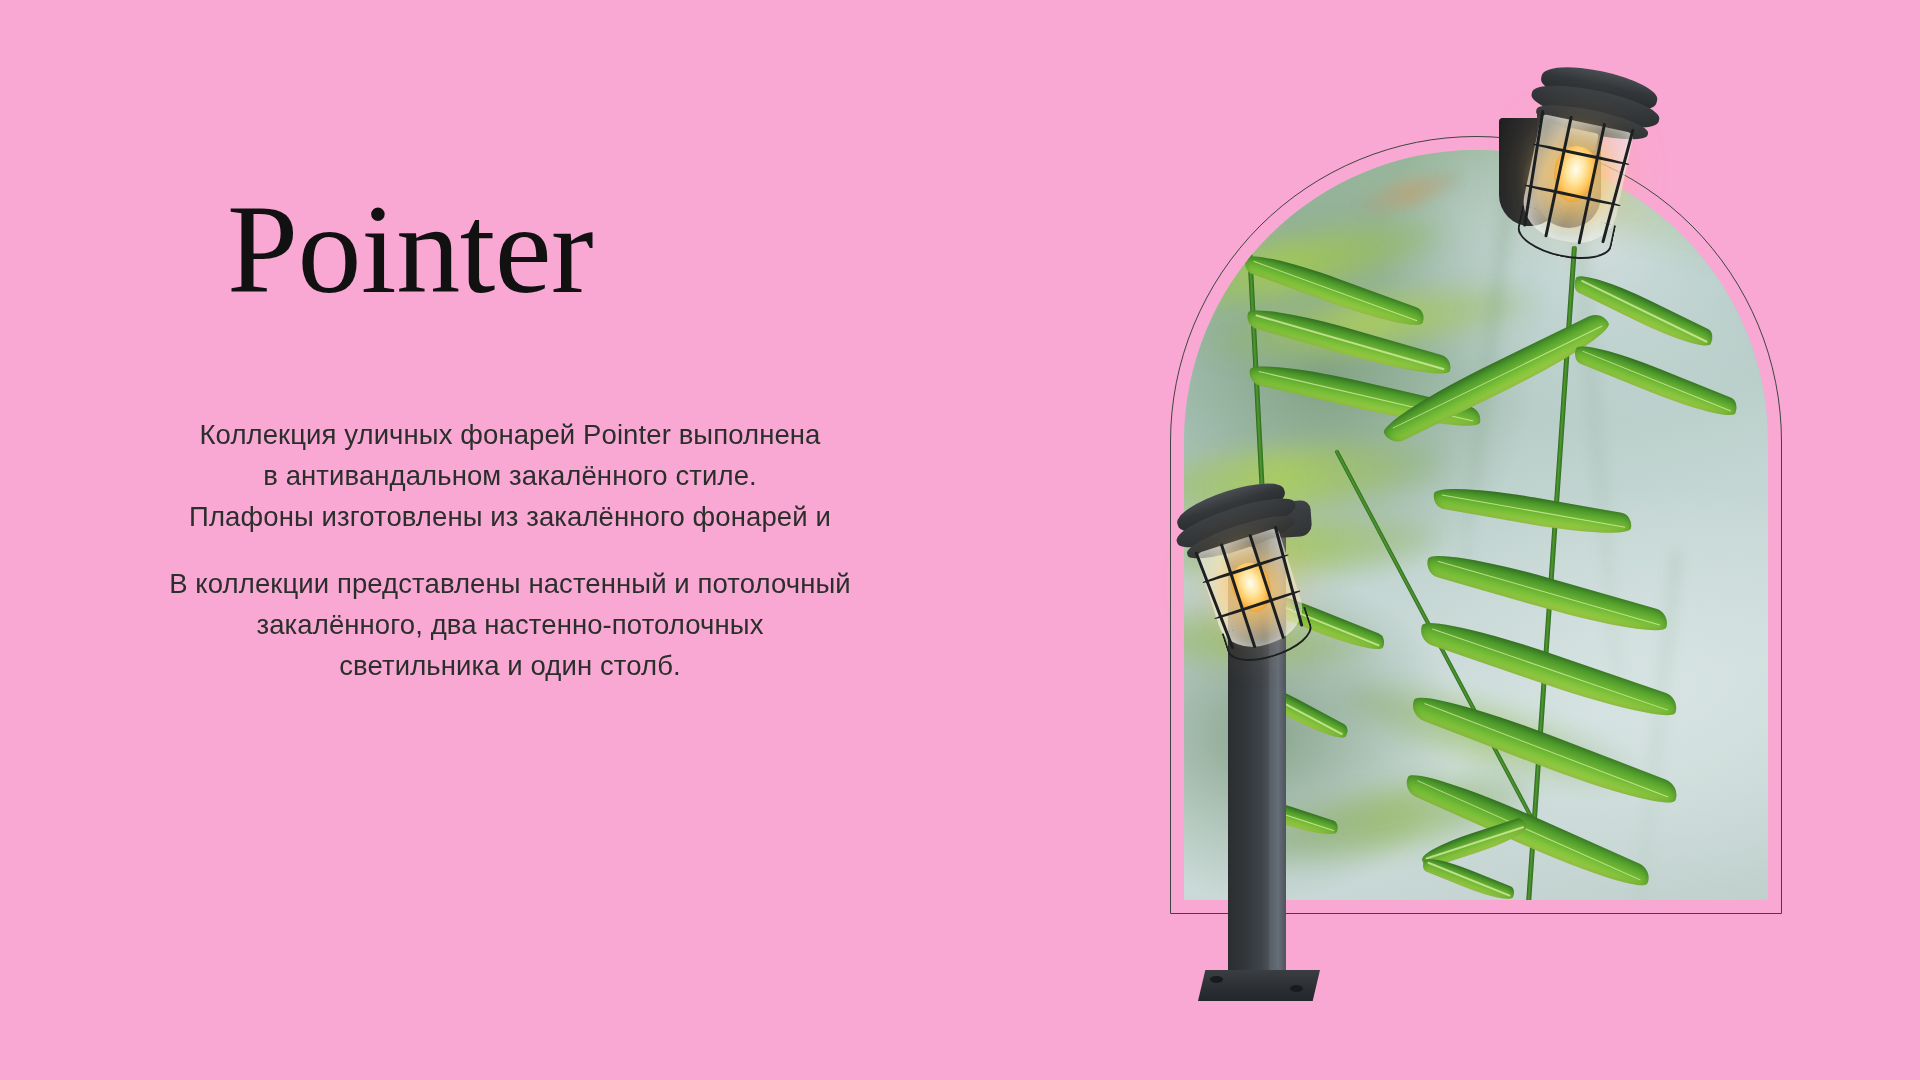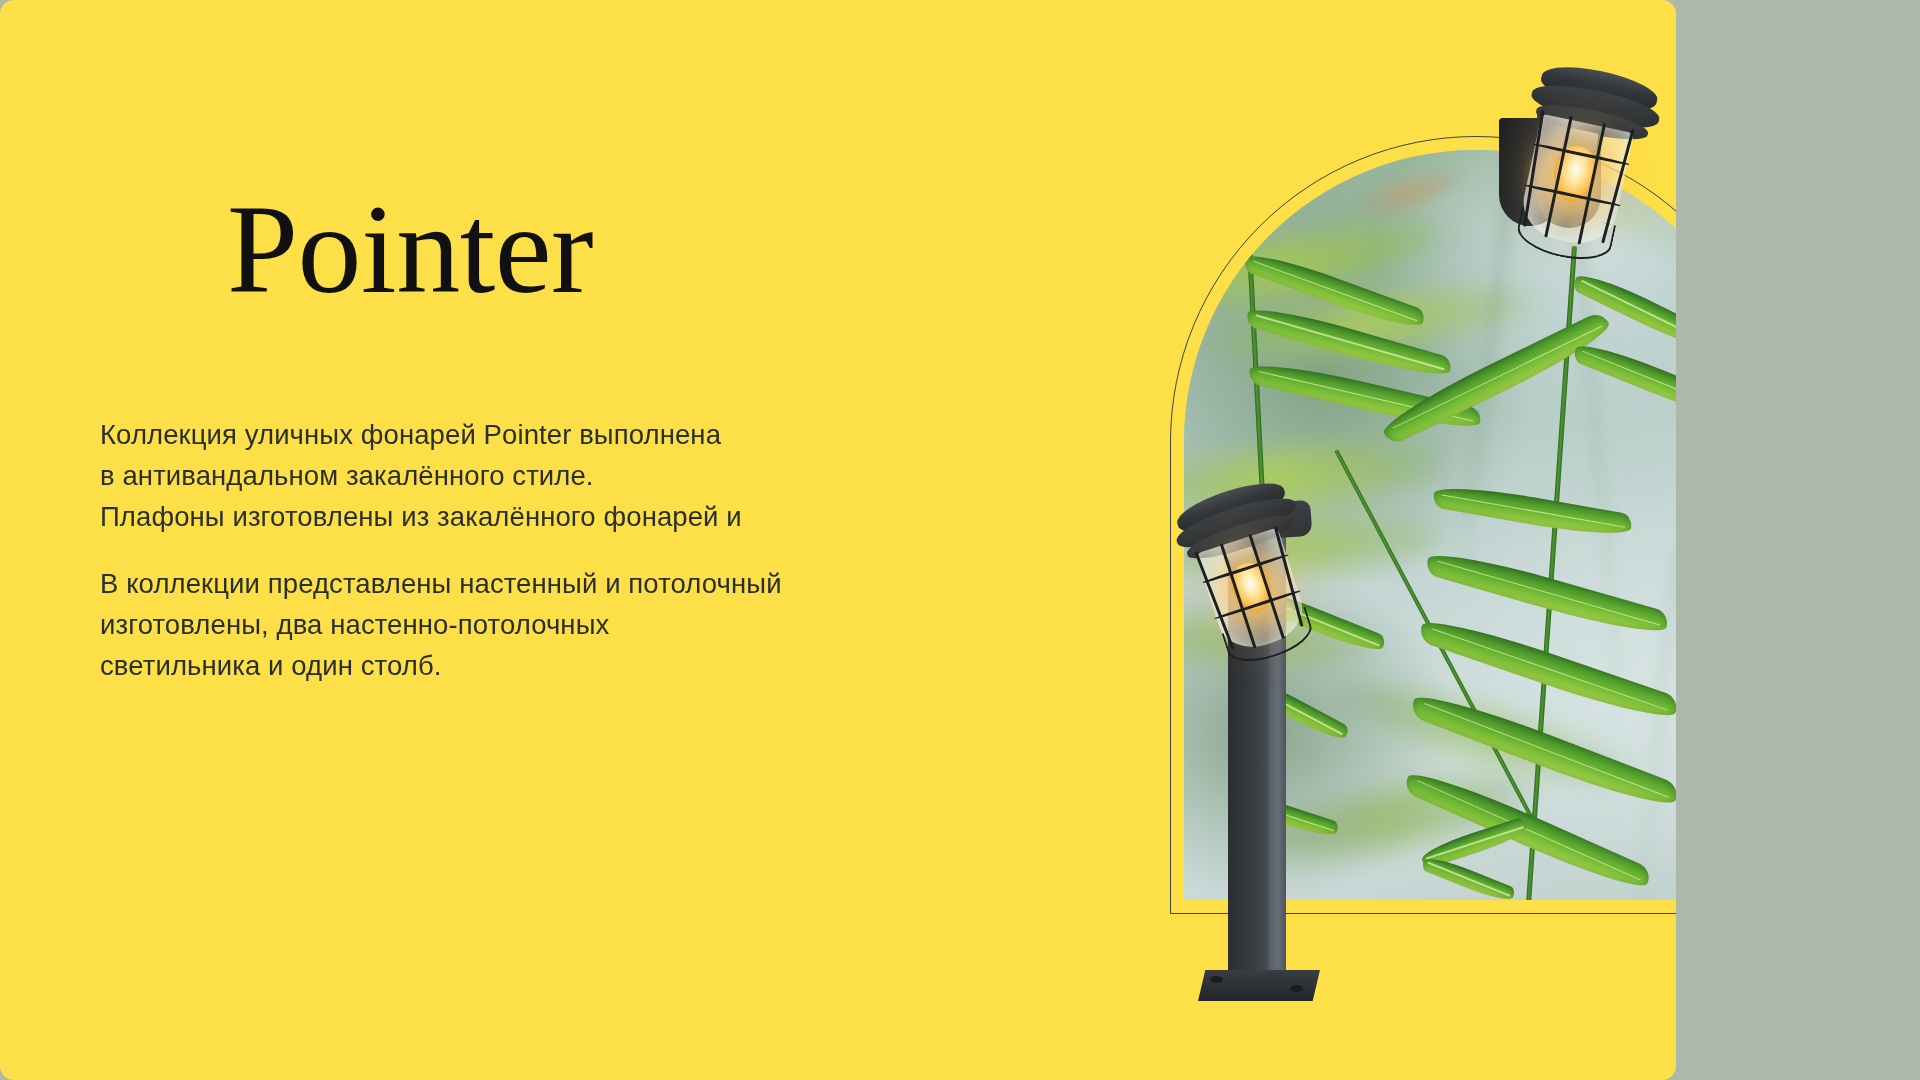--- a/index.html
+++ b/index.html
@@ -2,26 +2,25 @@
 <html><head>
 <meta charset="utf-8">
 <style>
   html, body {
     margin: 0;
     padding: 0;
     background: #aeb7ab;
   }
   #stage {
     position: relative;
-    width: 1676px;
+    width: 1920px;
     height: 1080px;
     overflow: hidden;
-    background: #fde047;
+    background: #f9a8d4;
     font-family: "Liberation Sans", sans-serif;
-    border-radius: 14px;
   }
 
   
   .text-col {
     position: absolute;
     left: 0;
     top: 0;
     width: 1010px;
     height: 1080px;
   }
@@ -38,20 +37,21 @@
     color: #111111;
     letter-spacing: -0.5px;
     padding-right: 190px;
     box-sizing: border-box;
   }
   .copy-block {
     position: absolute;
     left: 100px;
     top: 414px;
     width: 820px;
+    text-align: center;
     color: #2a2f2c;
     font-size: 27.5px;
     line-height: 41px;
     font-weight: 300;
     letter-spacing: 0.1px;
   }
   .copy-block p {
     margin: 0;
   }
   .copy-block p.para-2 {
@@ -314,21 +314,21 @@
     <div class="title">Pointer</div>
 
     <div class="copy-block">
       <p class="para-1">
         <span class="copy-line">Коллекция уличных фонарей Pointer выполнена</span>
         <span class="copy-line">в антивандальном закалённого стиле.</span>
         <span class="copy-line">Плафоны изготовлены из закалённого фонарей и</span>
       </p>
       <p class="para-2">
         <span class="copy-line">В коллекции представлены настенный и потолочный</span>
-        <span class="copy-line">изготовлены, два настенно-потолочных</span>
+        <span class="copy-line">закалённого, два настенно-потолочных</span>
         <span class="copy-line">светильника и один столб.</span>
       </p>
     </div>
   </div>
 
   <div class="arch-wrap">
 
     <div class="arch-photo">
       <div class="photo-bg"></div>
 

